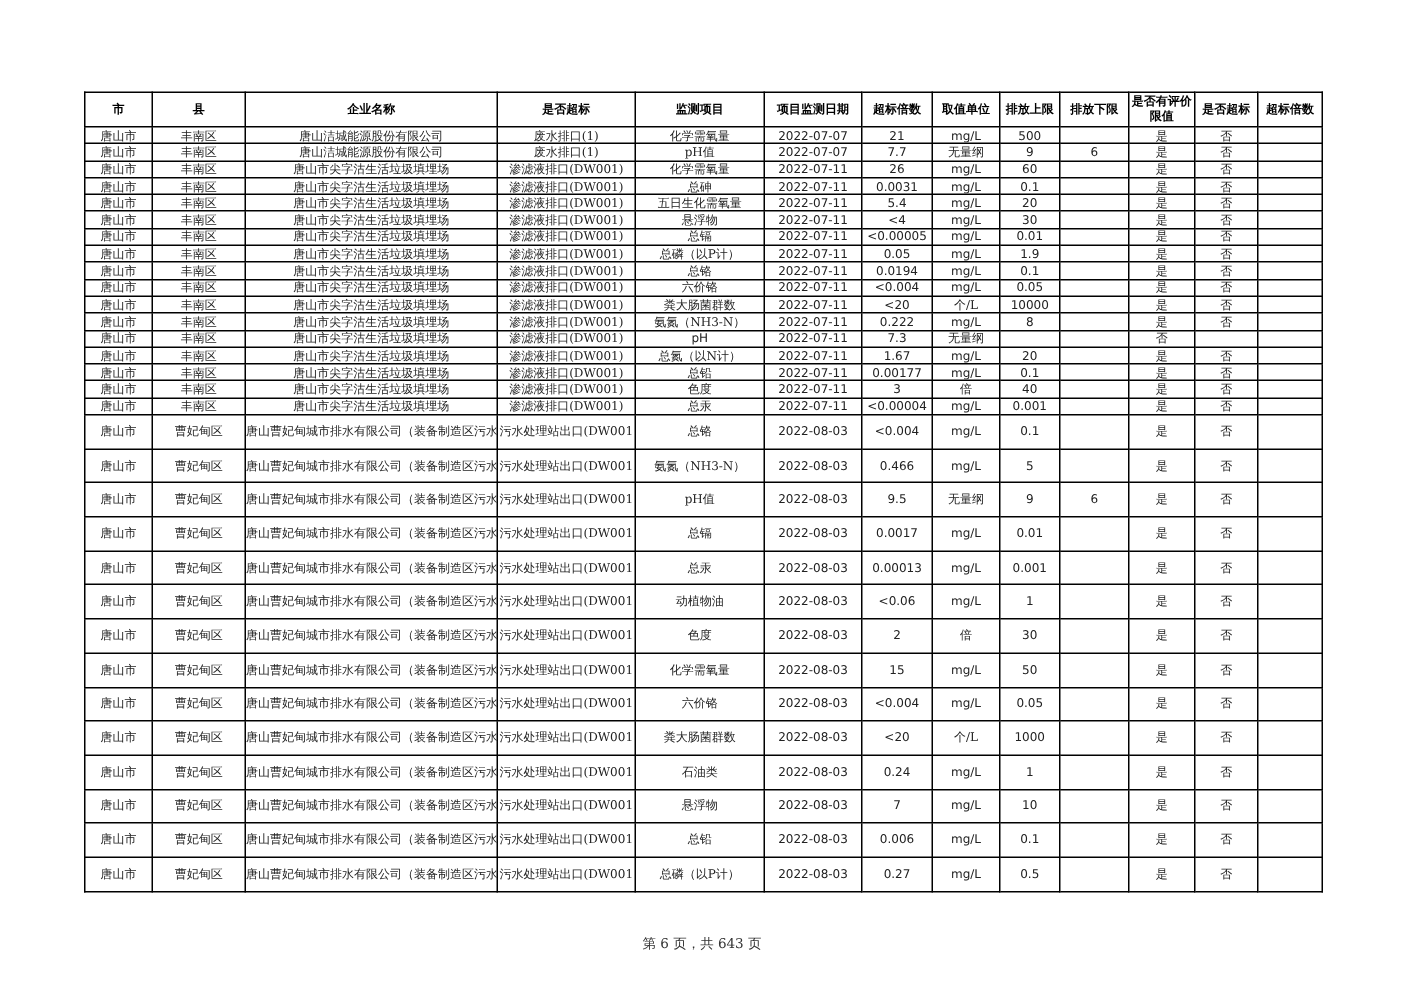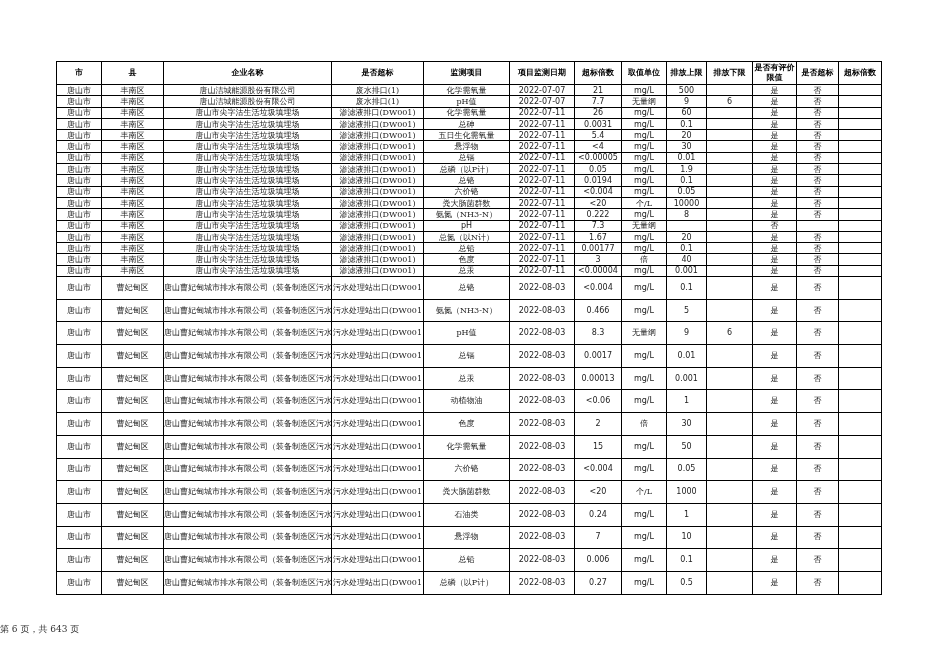--- a/index.html
+++ b/index.html
@@ -6,21 +6,21 @@
   body { width:936px; height:662px; position:relative; overflow:hidden; font-family:"DejaVu Sans", sans-serif; }
   table.grid { position:absolute; left:56px; top:61px; border-collapse:collapse; table-layout:fixed; width:826px; }
   table.grid td, table.grid th { border:1px solid #000; padding:0; text-align:center; vertical-align:middle; overflow:hidden; white-space:nowrap; color:#222; }
   table.grid th { font-size:8px; font-weight:bold; height:22px; line-height:10px; white-space:normal; color:#000; }
   tr.small td { height:10.3px; font-size:8px; line-height:9px; }
   tr.tall td { height:21.7px; font-size:8px; line-height:10px; }
   td.serif { font-family:"DejaVu Serif", serif; font-size:7.5px; color:#444; }
   td.wrap { white-space:normal; }
   td.clipl { text-align:left; direction:rtl;margin-top:44px; }
   td.clipl span { direction:ltr; unicode-bidi:bidi-override; }
-  .footer { position:absolute; top:623px; left:0; width:936px; font-family:"DejaVu Serif", serif; font-size:9px; color:#333; }
+  .footer { position:absolute; top:623px; left:0; width:936px; text-align:center; font-family:"DejaVu Serif", serif; font-size:9px; color:#333; }
 </style>
 </head>
 <body>
 
 <table class="grid">
   <colgroup>
     <col style="width:45px">
       <col style="width:62px">
       <col style="width:168px">
       <col style="width:92px">
@@ -337,21 +337,21 @@
         <td class="serif">否</td>
         <td class=""></td>
       </tr>
       <tr class="tall">
         <td class="serif">唐山市</td>
         <td class="serif">曹妃甸区</td>
         <td class="serif wrap">唐山曹妃甸城市排水有限公司（装备制造区污水处理站）</td>
         <td class="serif clipl"><span>污水处理站出口(DW001</span></td>
         <td class="serif">pH值</td>
         <td class="">2022-08-03</td>
-        <td class="">8.3</td>
+        <td class="">9.5</td>
         <td class="serif">无量纲</td>
         <td class="">9</td>
         <td class="">6</td>
         <td class="serif">是</td>
         <td class="serif">否</td>
         <td class=""></td>
       </tr>
       <tr class="tall">
         <td class="serif">唐山市</td>
         <td class="serif">曹妃甸区</td>

